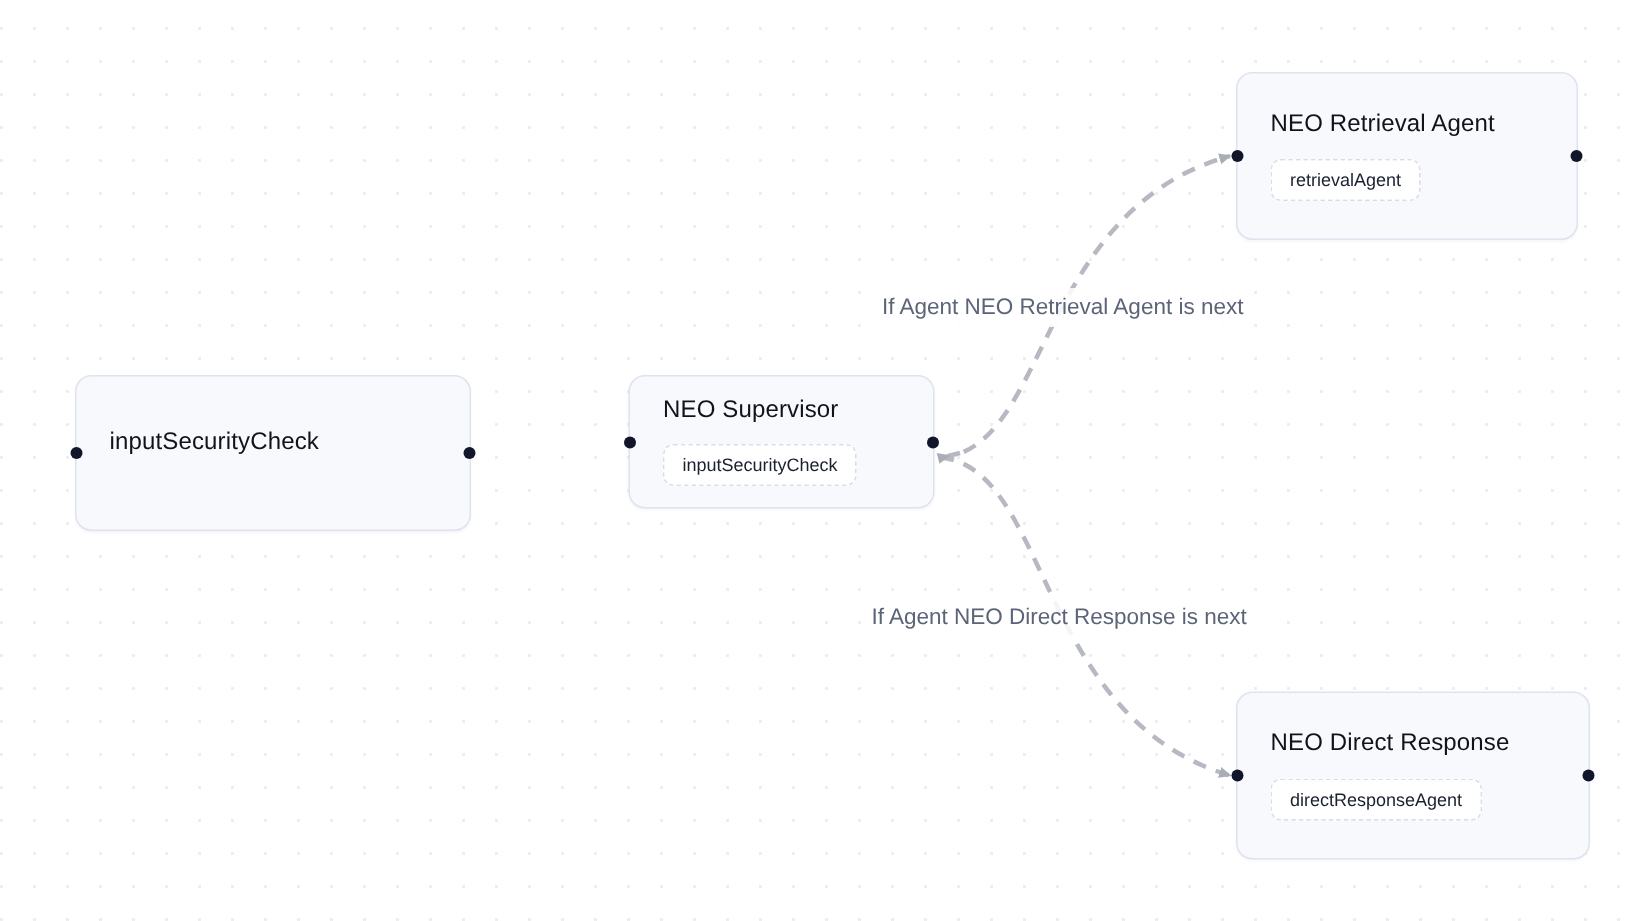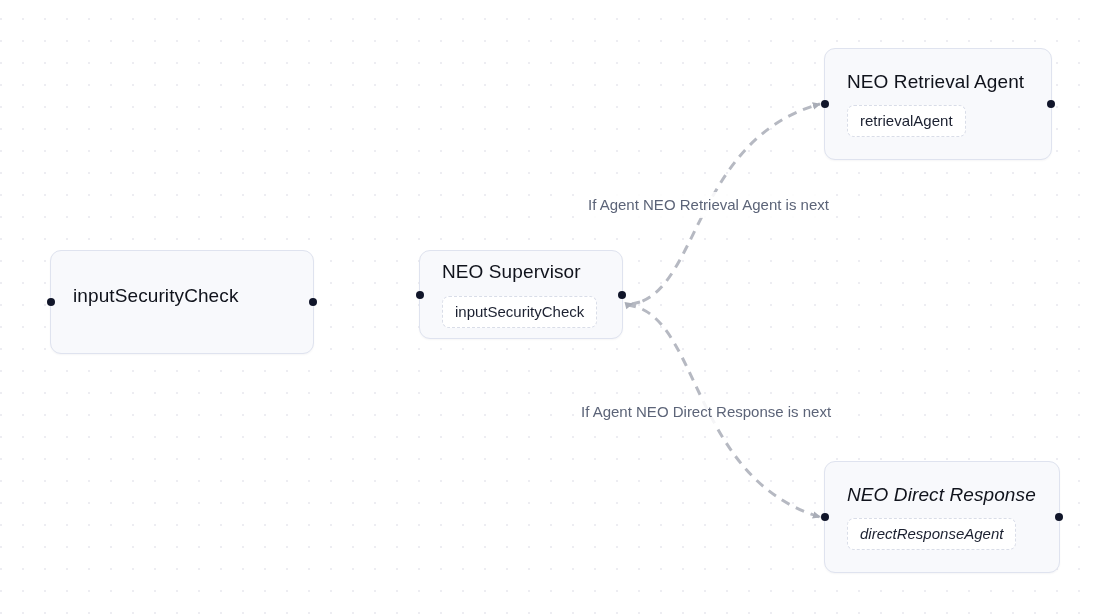--- a/index.html
+++ b/index.html
@@ -35,36 +35,36 @@
     background: #f8f9fc;
     border: 1px solid #dfe3ef;
     border-radius: 11px;
     box-shadow: 0 1px 2px rgba(16, 24, 40, 0.04);
     display: flex;
     flex-direction: column;
     justify-content: center;
     padding: 0 22px;
   }
   .node-title {
-    font-size: 19px;
+    font-size: 16px;
     font-weight: 400;
     color: #10131c;
     letter-spacing: 0.1px;
     line-height: 1.15;
     margin-bottom: 13px;
     white-space: nowrap;
   }
   .node-badge {
     align-self: flex-start;
     box-sizing: border-box;
     background: #ffffff;
     border: 1px dashed #d9dde8;
     border-radius: 7px;
     padding: 6px 12px;
-    font-size: 15px;
+    font-size: 12px;
     color: #1b2030;
     line-height: 1.2;
     white-space: nowrap;
   }
 
   
   .handle {
     position: absolute;
     width: 8px;
     height: 8px;
@@ -87,21 +87,21 @@
     padding: 3px 7px;
     border-radius: 3px;
     white-space: nowrap;
     z-index: 3;
   }
 
   
   #node-input-security-check { left: 50px;  top: 250px; width: 264px; height: 104px; }
   #node-neo-supervisor       { left: 419px; top: 250px; width: 204px; height: 89px; }
   #node-neo-retrieval-agent  { left: 824px; top: 48px;  width: 228px; height: 112px; }
-  #node-neo-direct-response  { left: 824px; top: 461px; width: 236px; height: 112px; font-style: italic; }
+  #node-neo-direct-response  { left: 824px; top: 461px; width: 236px; height: 112px; }
 
   #label-retrieval { left: 581px; top: 192px; }
   #label-direct    { left: 574px; top: 399px; }
 </style>
 </head>
 <body>
 
 <div id="canvas">
 
   <svg id="edges" viewBox="0 0 1098 614" width="1098" height="614">

